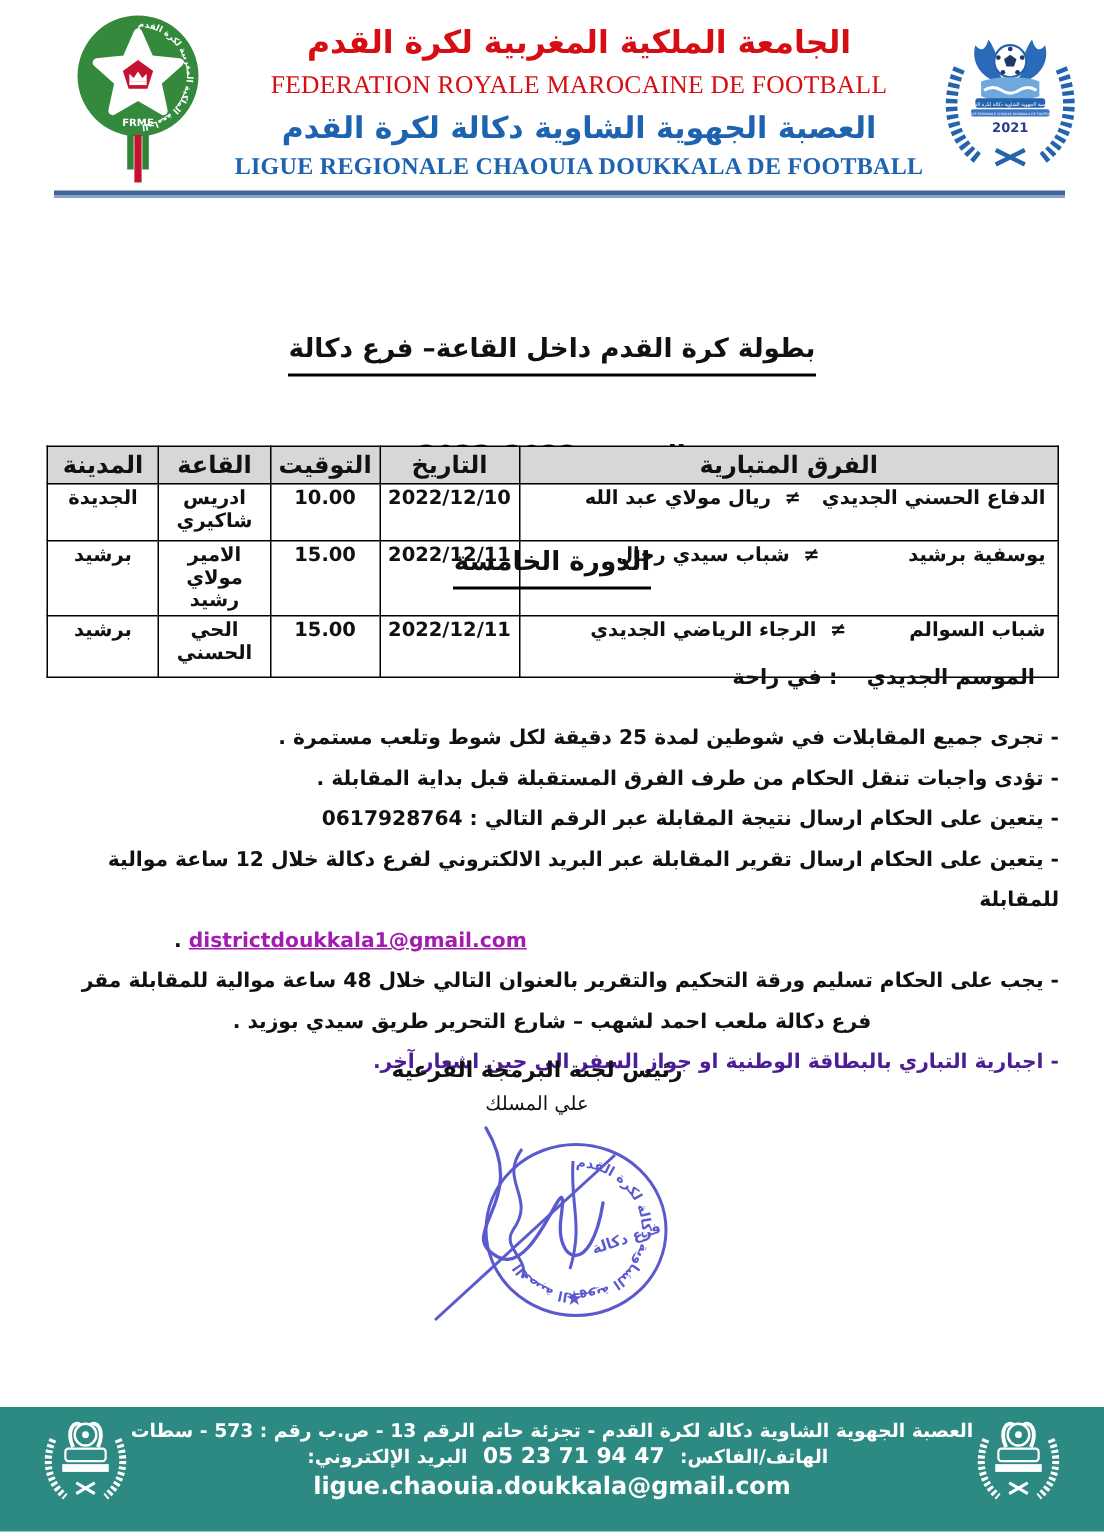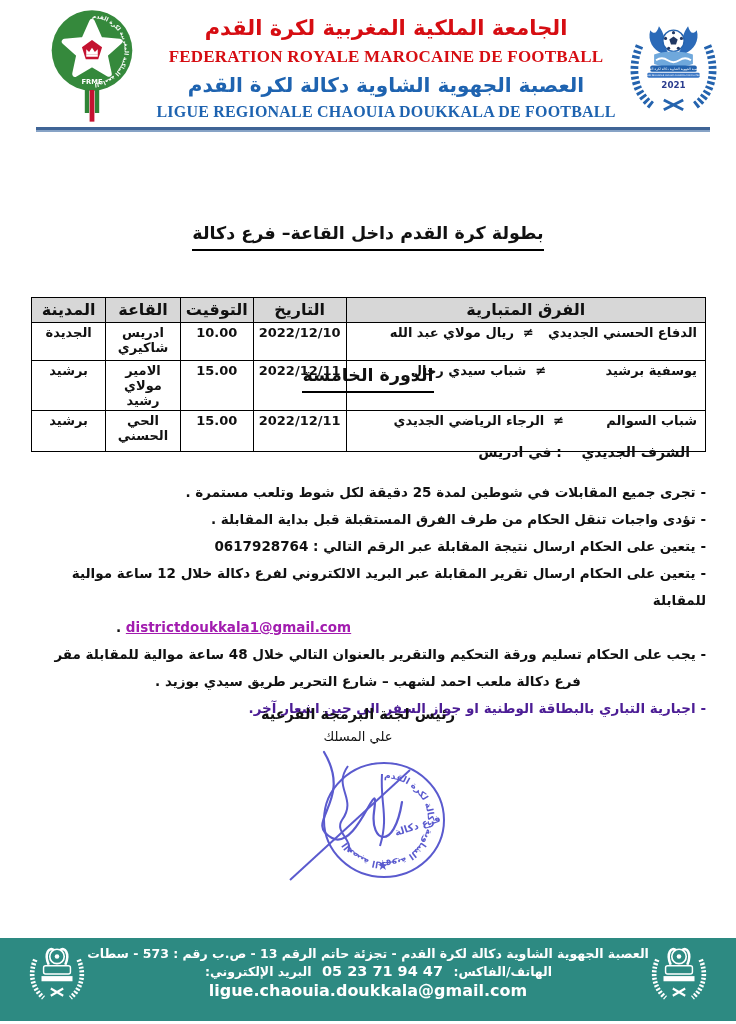--- a/index.html
+++ b/index.html
@@ -5,21 +5,21 @@
   html,body{margin:0;padding:0;background:#9e9e9e;}
   .page{
     position:relative;width:736px;height:1024px;margin:0 auto;background:#ffffff;
     font-family:"DejaVu Sans",sans-serif;overflow:hidden;color:#111;
   }
   
   .hdr-left-logo{position:absolute;left:44px;top:6px;width:96px;height:118px;}
   .hdr-right-logo{position:absolute;right:14px;top:20px;width:97px;height:94px;}
   .hdr-center{position:absolute;left:148px;right:112px;top:16px;text-align:center;}
   .hdr-ar-red{font-size:21px;font-weight:bold;color:#d60d12;direction:rtl;margin-bottom:7px;}
-  .hdr-fr-red{font-family:"Liberation Serif",serif;font-size:17px;font-weight:bold;color:#d60d12;margin-bottom:6px;letter-spacing:.2px;}
+  .hdr-fr-red{font-family:"Liberation Serif",serif;font-size:17px;font-weight:normal;color:#d60d12;margin-bottom:6px;letter-spacing:.2px;}
   .hdr-ar-blue{font-size:20px;font-weight:bold;color:#1e63b0;direction:rtl;margin-bottom:6px;}
   .hdr-fr-blue{font-family:"Liberation Serif",serif;font-size:16px;font-weight:bold;color:#1e63b0;letter-spacing:.2px;}
   .divider{position:absolute;top:127px;left:36px;right:26px;height:5px;
     background:linear-gradient(#3f6496 0 55%,#87a3c6 55% 100%);}
   
   .title-block{position:absolute;top:180px;left:0;right:0;text-align:center;direction:rtl;}
   .title-line{font-size:17.5px;font-weight:bold;line-height:29px;margin-top:39px;}
   .title-line>span{display:inline-block;border-bottom:2px solid #000;padding-bottom:1px;}
   
   .schedule{position:absolute;top:297px;left:31px;right:30px;}
@@ -175,21 +175,21 @@
         </td>
         <td>2022/12/11</td>
         <td>15.00</td>
         <td>الحي الحسني</td>
         <td>برشيد</td>
       </tr>
     </tbody>
       </table>
   </div>
 
-  <div class="bye">الشرف الجديدي    : في ادريس</div>
+  <div class="bye">الموسم الجديدي    : في راحة</div>
 
   <div class="notes">
     <div>- تجرى جميع المقابلات في شوطين لمدة 25 دقيقة لكل شوط وتلعب مستمرة .</div>
     <div>- تؤدى واجبات تنقل الحكام من طرف الفرق المستقبلة قبل بداية المقابلة .</div>
     <div>- يتعين على الحكام ارسال نتيجة المقابلة عبر الرقم التالي : 0617928764</div>
     <div>- يتعين على الحكام ارسال تقرير المقابلة عبر البريد الالكتروني لفرع دكالة خلال 12 ساعة موالية للمقابلة</div>
     <div class="note-email">
       <span class="email-link">districtdoukkala1@gmail.com</span><span> .</span>
     </div>
     <div>- يجب على الحكام تسليم ورقة التحكيم والتقرير بالعنوان التالي خلال 48 ساعة موالية للمقابلة مقر</div>

